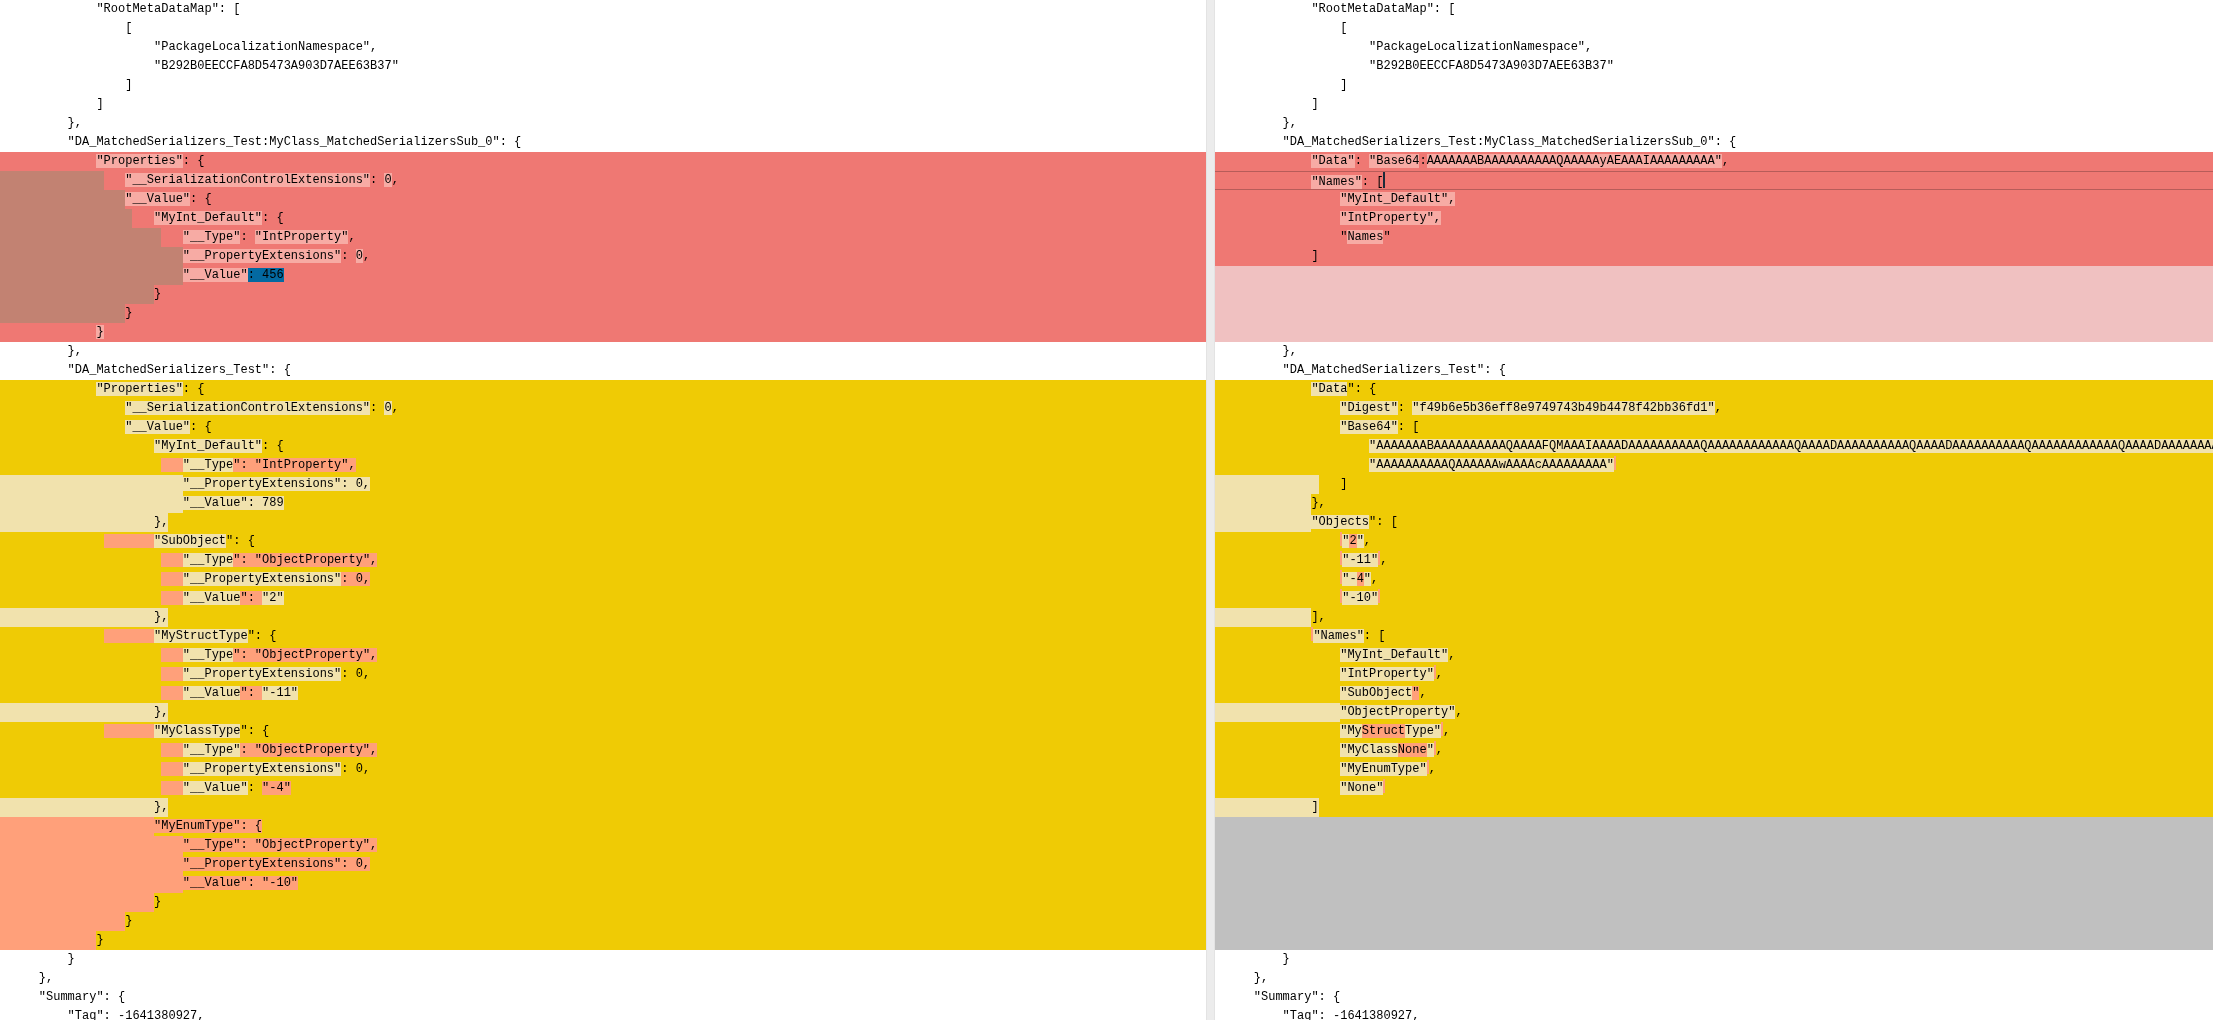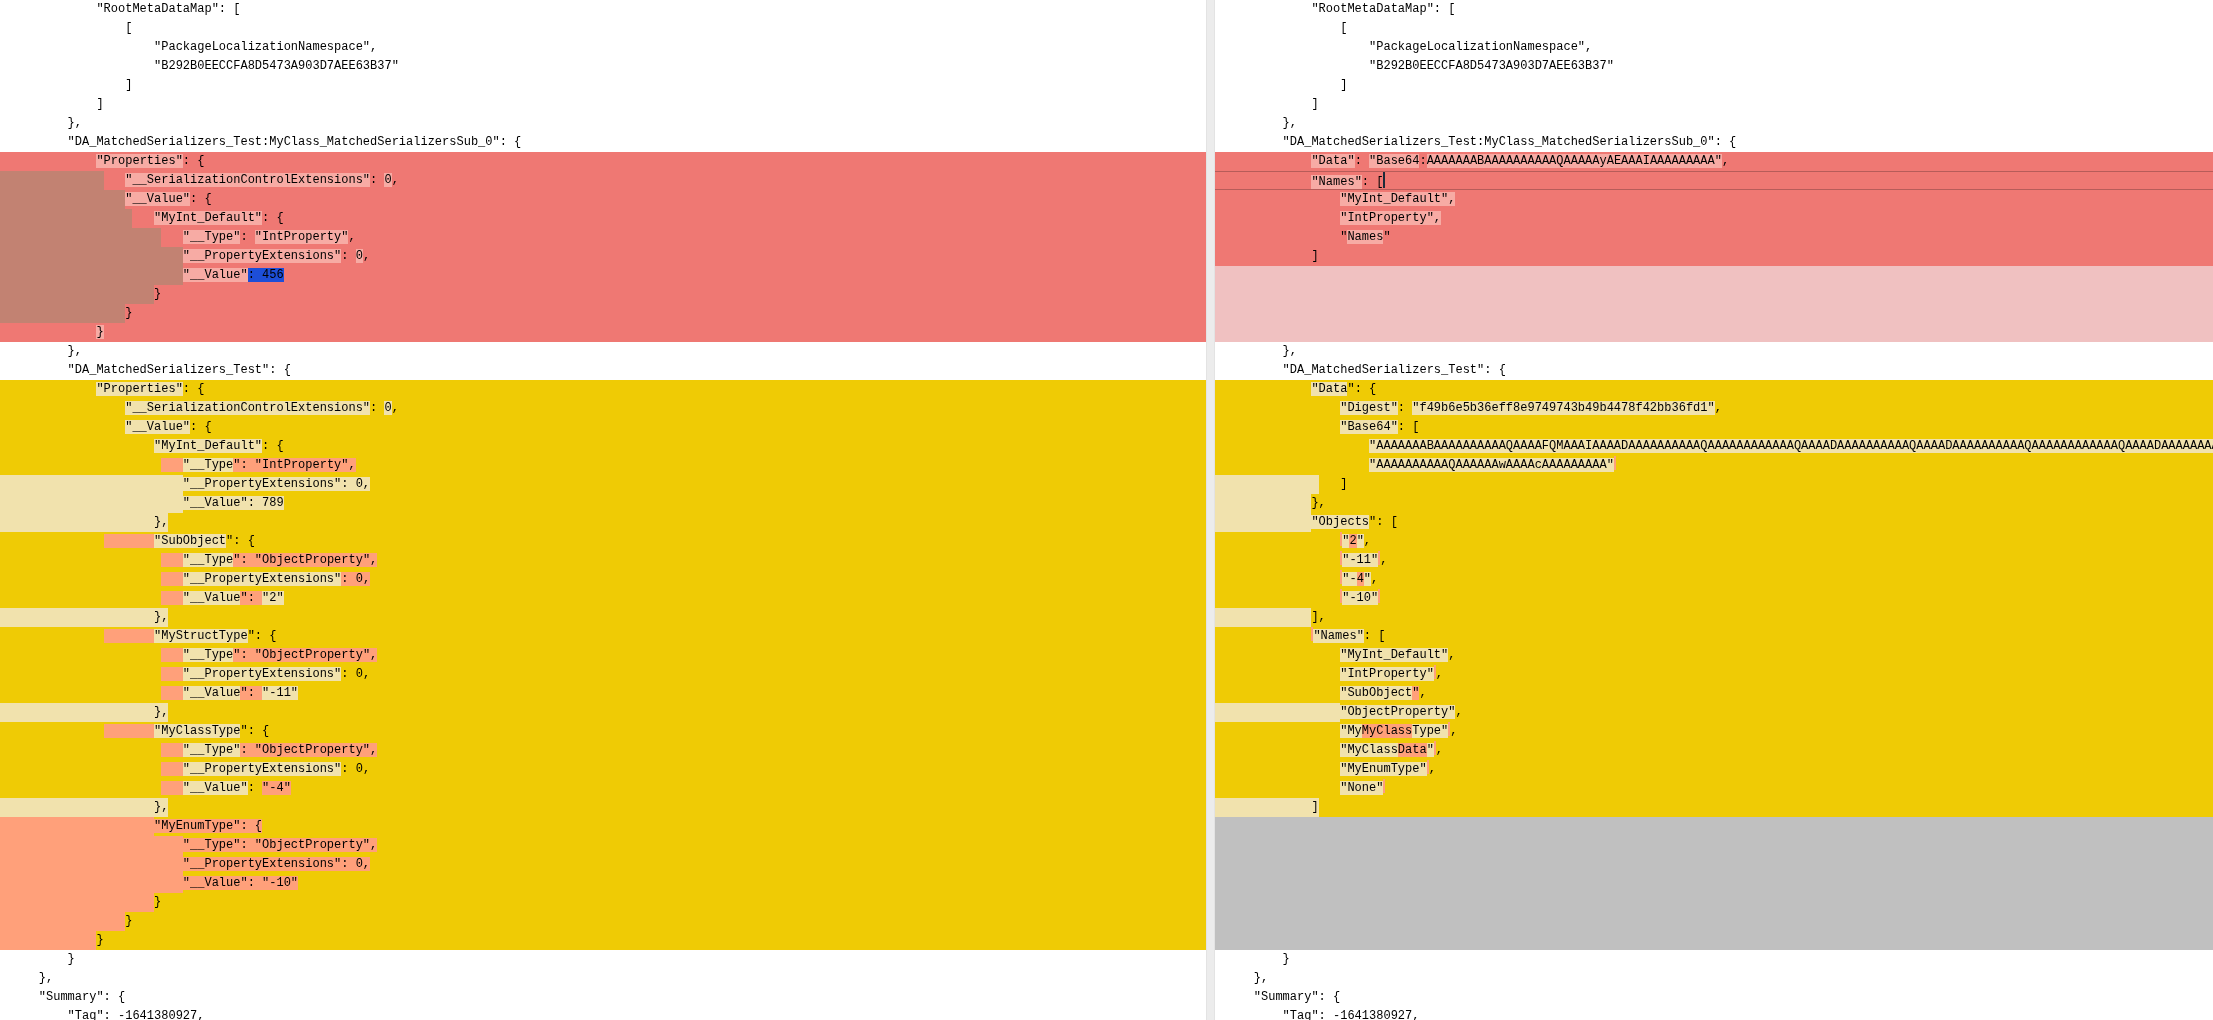--- a/index.html
+++ b/index.html
@@ -20,21 +20,21 @@
   .segs{position:relative;z-index:1;}
   .lead{position:absolute;left:0;top:0;bottom:0;z-index:0;}
   
   .b-w{background:#ffffff;}
   .b-r{background:#EF7873;}
   .b-y{background:#EFCB05;}
   .b-pf{background:#F0C1C1;}
   .b-gf{background:#C0C0C0;}
   
   .b-r .h1{background:#F7ABA4;}
-  .b-r .h2{background:#1d4ed8;}
+  .b-r .h2{background:#0369a1;}
   .b-r .lead.h2{background:#C28272;}
   .b-y .h1{background:#F1E2AD;}
   .b-y .h2{background:#FFA07A;}
   .b-y .lead.h1{background:#F1E2AD;}
   .b-y .lead.h2{background:#FFA07A;}
   
   .sl{display:inline-block;width:2px;height:14px;vertical-align:-2px;}
   .b-y .sl{background:#FFA07A;}
   
   .cv{display:inline-block;width:2px;height:16px;vertical-align:-3px;background:#1c2b3a;}
@@ -134,22 +134,22 @@
       <div class="line b-y"><span class="segs"><span class="t">                </span><span class="sl"></span><span class="h1">"</span><span class="h2">2</span><span class="h1">"</span><span class="t">,</span></span></div>
       <div class="line b-y"><span class="segs"><span class="t">                </span><span class="sl"></span><span class="h1">"-11"</span><span class="sl"></span><span class="t">,</span></span></div>
       <div class="line b-y"><span class="segs"><span class="t">                </span><span class="sl"></span><span class="h1">"-</span><span class="h2">4</span><span class="h1">"</span><span class="t">,</span></span></div>
       <div class="line b-y"><span class="segs"><span class="t">                </span><span class="sl"></span><span class="h1">"-10"</span><span class="sl"></span></span></div>
       <div class="line b-y"><span class="lead h1" style="width: calc(12ch + 10px);"></span><span class="segs"><span class="t">            ],</span></span></div>
       <div class="line b-y"><span class="segs"><span class="t">            </span><span class="sl"></span><span class="h1">"Names"</span><span class="t">: [</span></span></div>
       <div class="line b-y"><span class="segs"><span class="t">                </span><span class="h1">"MyInt_Default"</span><span class="t">,</span></span></div>
       <div class="line b-y"><span class="segs"><span class="t">                </span><span class="h1">"IntProperty"</span><span class="sl"></span><span class="t">,</span></span></div>
       <div class="line b-y"><span class="segs"><span class="t">                </span><span class="h1">"SubObject</span><span class="h2">"</span><span class="t">,</span></span></div>
       <div class="line b-y"><span class="lead h1" style="width: calc(16ch + 10px);"></span><span class="segs"><span class="t">                </span><span class="h1">"ObjectProperty"</span><span class="t">,</span></span></div>
-      <div class="line b-y"><span class="segs"><span class="t">                </span><span class="h1">"My</span><span class="h2">MyClass</span><span class="h1">Type"</span><span class="sl"></span><span class="t">,</span></span></div>
-      <div class="line b-y"><span class="segs"><span class="t">                </span><span class="h1">"MyClass</span><span class="h2">Data</span><span class="h1">"</span><span class="sl"></span><span class="t">,</span></span></div>
+      <div class="line b-y"><span class="segs"><span class="t">                </span><span class="h1">"My</span><span class="h2">Struct</span><span class="h1">Type"</span><span class="sl"></span><span class="t">,</span></span></div>
+      <div class="line b-y"><span class="segs"><span class="t">                </span><span class="h1">"MyClass</span><span class="h2">None</span><span class="h1">"</span><span class="sl"></span><span class="t">,</span></span></div>
       <div class="line b-y"><span class="segs"><span class="t">                </span><span class="h1">"MyEnumType"</span><span class="sl"></span><span class="t">,</span></span></div>
       <div class="line b-y"><span class="segs"><span class="t">                </span><span class="h1">"None"</span><span class="sl"></span></span></div>
       <div class="line b-y"><span class="lead h1" style="width: calc(13ch + 10px);"></span><span class="segs"><span class="t">            ]</span></span></div>
       <div class="line b-gf"><span class="segs"></span></div>
       <div class="line b-gf"><span class="segs"></span></div>
       <div class="line b-gf"><span class="segs"></span></div>
       <div class="line b-gf"><span class="segs"></span></div>
       <div class="line b-gf"><span class="segs"></span></div>
       <div class="line b-gf"><span class="segs"></span></div>
       <div class="line b-gf"><span class="segs"></span></div>

